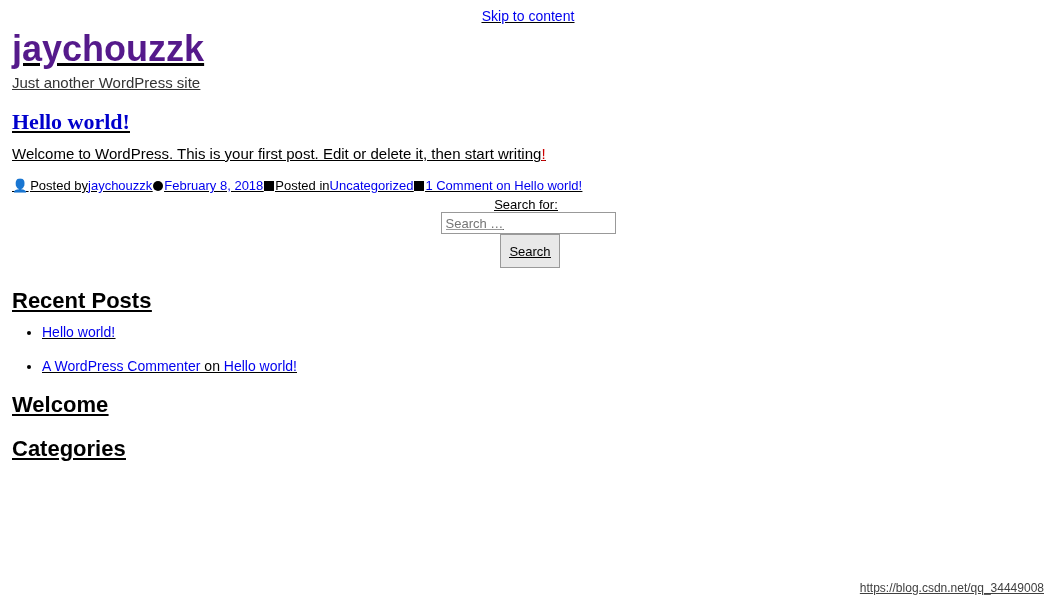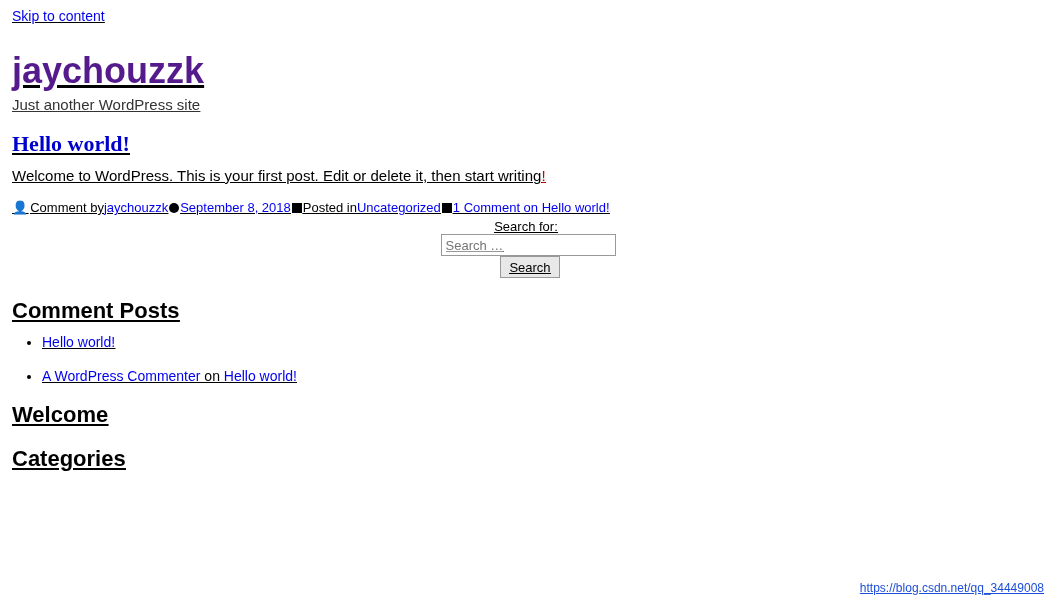--- a/index.html
+++ b/index.html
@@ -18,22 +18,23 @@
       width: 1056px;
       min-height: 603px;
       position: relative;
     }
 
     #skip-link {
       font-size: 14px;
       color: #00e;
       text-decoration: none;
       display: block;
-      margin-bottom: 26px;
-      font-family: Arial, sans-serif;
+      margin-bottom: 4px;
+      font-family: Arial, sans-serif;
+      text-align: center;
     }
 
     #site-title {
       font-size: 36px;
       font-weight: bold;
       color: #551a8b;
       text-decoration: none;
       display: block;
       margin-bottom: 4px;
       font-family: Arial, sans-serif;
@@ -125,21 +126,21 @@
     }
 
     .search-button {
       margin-left: 4px;
       padding: 2px 8px;
       font-size: 13px;
       font-family: Arial, sans-serif;
       background: #e8e8e8;
       border: 1px solid #999;
       cursor: pointer;
-      height: 22px;
+      height: 34px;
     }
 
     .section-title {
       font-size: 22px;
       font-weight: bold;
       color: #000;
       font-family: Arial, sans-serif;
       margin-bottom: 10px;
     }
 
@@ -171,60 +172,60 @@
     .comment-entry a {
       color: #00e;
       text-decoration: none;
     }
 
     #watermark {
       position: absolute;
       bottom: 8px;
       right: 12px;
       font-size: 12px;
-      color: #1d4ed8;
+      color: #404040;
       font-family: Arial, sans-serif;
     }
   </style>
 </head>
 <body>
 
 <a id="skip-link" href="#content">Skip to content</a>
 
 <a id="site-title" href="#">jaychouzzk</a>
 
 <p id="site-tagline">Just another WordPress site</p>
 
 <a id="post-title-link" href="#">Hello world!</a>
 
 <p id="post-content">
   Welcome to WordPress. This is your first post. Edit or delete it, then start writing<em>!</em>
 </p>
 
 <div class="post-meta">
   <span style="display:inline-block; margin-right:2px;">👤</span>
-  <span>Comment by</span>
+  <span>Posted by</span>
   <a href="#">jaychouzzk</a>
   <span class="meta-icon" style="border-radius:50%;"></span>
-  <a href="#">September 8, 2018</a>
+  <a href="#">February 8, 2018</a>
   <span class="meta-icon-square"></span>
   <span>Posted in</span>
   <a href="#">Uncategorized</a>
   <span class="meta-icon-square"></span>
   <a href="#">1 Comment on Hello world!</a>
 </div>
 
 <div class="search-row">
   <label for="search-input">Search for:</label>
   <input class="search-input" id="search-input" type="text" placeholder="Search …" style="">
   <button class="search-button">Search</button>
 </div>
 
 <div class="section">
-  <h2 class="section-title">Comment Posts</h2>
+  <h2 class="section-title">Recent Posts</h2>
   <ul class="posts-list">
     <li>
       <a href="#">Hello world!</a>
     </li>
   </ul>
 </div>
 
 <div class="section">
   <ul class="posts-list">
     <li>

